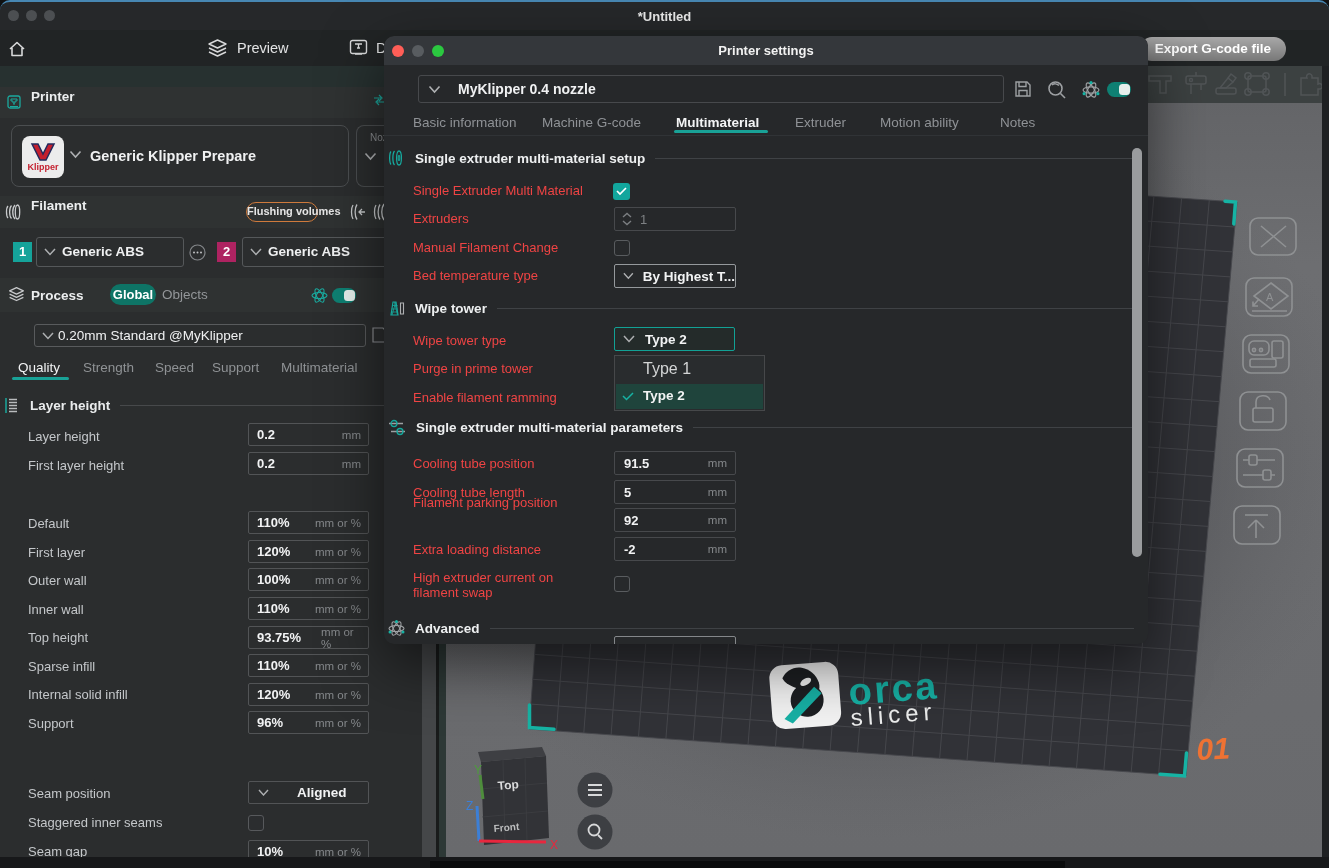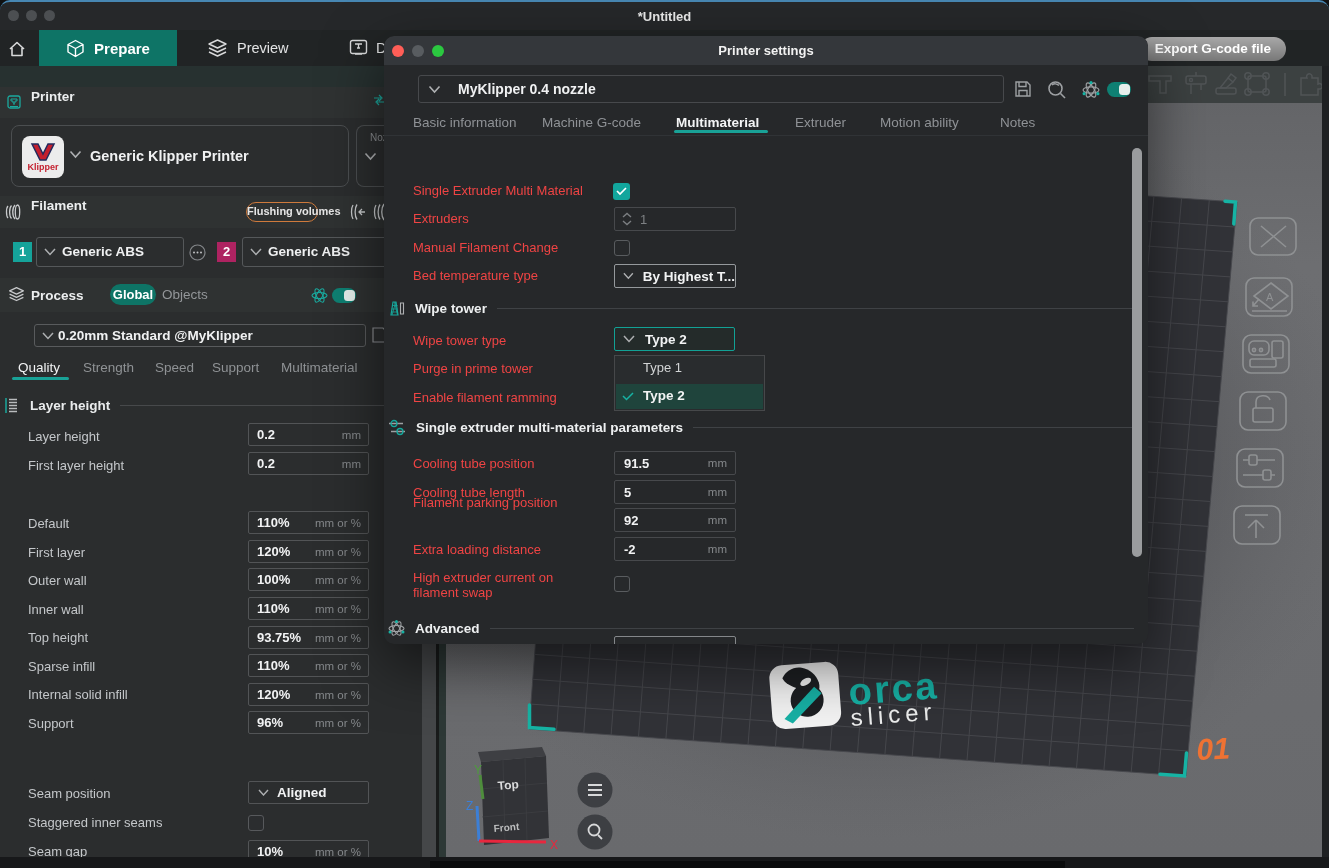--- a/index.html
+++ b/index.html
@@ -17,21 +17,21 @@
 
 #sidebar{left:0;top:66px;width:422px;height:791px;background:#2b2d2e;z-index:30;overflow:hidden;}
 #sb-scroll{left:422px;top:66px;width:14px;height:791px;background:#454749;z-index:30;}
 #sb-line{left:436px;top:66px;width:3px;height:791px;background:#191b1b;z-index:30;}
 #sb-strip{left:439px;top:66px;width:7px;height:791px;background:#2d3836;z-index:30;}
 .hdr{position:absolute;left:0;width:422px;background:#2f3232;}
 .hdr-t{font-weight:bold;color:#eceeef;font-size:13.5px;}
 .lbl{color:#c4c7ca;font-size:13px;}
 .val{font-weight:bold;color:#f2f3f4;font-size:13px;}
 .unit{color:#85888b;font-size:11.5px;}
-.inbox{position:absolute;left:248px;width:121px;height:23px;border:1px solid #525456;border-radius:2px;display:flex;align-items:center;}
+.inbox{position:absolute;left:248px;width:121px;height:23px;border:1px solid #525456;border-radius:2px;display:flex;align-items:center;gap:20px;}
 .inbox .val{padding-left:8px;flex:1;}
 .inbox .unit{padding-right:7px;}
 .sect{position:absolute;left:4px;display:flex;align-items:center;width:412px;}
 .sect .ttl{font-weight:bold;color:#e9ebec;font-size:13.5px;margin-left:11px;white-space:nowrap;}
 .sect .rule{flex:1;height:1px;background:#47494b;margin-left:10px;}
 .chk{position:absolute;width:16px;height:16px;border-radius:3px;border:1px solid #57595c;background:#2b2d2f;}
 
 #dialog{left:384px;top:36px;width:764px;height:608px;background:#26282a;border-radius:10px;box-shadow:0 20px 60px rgba(0,0,0,.55);z-index:50;overflow:hidden;}
 #dlg-title{position:absolute;left:0;top:0;width:764px;height:29px;background:#34373b;border-radius:10px 10px 0 0;text-align:center;color:#f2f2f2;font-weight:bold;font-size:13px;line-height:29px;}
 #dlg-title .dot{position:absolute;top:9px;width:12px;height:12px;border-radius:50%;}
@@ -227,26 +227,20 @@
 <div class="abs" id="titlebar">
   <div class="dot" style="left:8px"></div>
     <div class="dot" style="left:26px"></div>
     <div class="dot" style="left:44px"></div>
   <div id="title-text">*Untitled</div>
 </div>
 <div class="abs" id="tabbar">
   <svg class="abs" style="left:8px;top:10px" width="20" height="18" viewBox="0 0 20 18">
   <path d="M 2 9 L 9 2.5 L 16 9 M 4 8 L 4 15.5 L 14 15.5 L 14 8" fill="none" stroke="#d8d9da" stroke-width="1.6" stroke-linejoin="round"></path>
 </svg>
-<div class="tab" id="tab-prepare">
-  <svg width="19" height="19" viewBox="0 0 19 19" style="margin-right:9px">
-    <path d="M 9.5 1.5 L 17 5.5 L 17 13 L 9.5 17.5 L 2 13 L 2 5.5 Z M 2 5.5 L 9.5 9.5 L 17 5.5 M 9.5 9.5 L 9.5 17.5" fill="none" stroke="#fff" stroke-width="1.4" stroke-linejoin="round"></path>
-  </svg>
-  <span style="font-size:15px">Prepare</span>
-</div>
 <div class="tab" style="left:207px">
   <svg width="21" height="19" viewBox="0 0 21 19" style="margin-right:9px">
     <path d="M 10.5 1 L 19 5 L 10.5 9 L 2 5 Z" fill="none" stroke="#d8d9da" stroke-width="1.4" stroke-linejoin="round"></path>
     <path d="M 2 9 L 10.5 13 L 19 9 M 2 13 L 10.5 17 L 19 13" fill="none" stroke="#d8d9da" stroke-width="1.4" stroke-linejoin="round"></path>
   </svg>
   <span>Preview</span>
 </div>
 <div class="tab" style="left:349px">
   <svg width="19" height="18" viewBox="0 0 19 18" style="margin-right:8px">
     <rect x="1.5" y="1.5" width="16" height="13" rx="2" fill="none" stroke="#d8d9da" stroke-width="1.4"></rect>
@@ -273,21 +267,21 @@
 
 <div class="abs" style="left:11px;top:59px;width:338px;height:62px;border:1px solid #4b4e50;border-radius:8px"></div>
 <div class="abs" style="left:22px;top:70px;width:42px;height:42px;background:#ececec;border-radius:8px"></div>
 <svg class="abs" style="left:22px;top:70px" width="42" height="42" viewBox="0 0 42 42">
   <path d="M 10 8 L 16 8 L 21 18 L 26 8 L 32 8 L 24 24 L 18 24 Z" fill="#c41f2e" stroke="#232a5c" stroke-width="1.5"></path>
   <text x="21" y="34" text-anchor="middle" font-size="9" font-weight="bold" fill="#c41f2e" font-family="Liberation Sans,sans-serif">Klipper</text>
 </svg>
 <svg class="abs" style="left:69px;top:84px" width="13" height="9" viewBox="0 0 13 9">
       <path d="M 1.5 1.5 L 6.5 7 L 11.5 1.5" stroke="#aeb0b2" stroke-width="1.6" fill="none"></path>
     </svg>
-<div class="abs" style="left:90px;top:82px;font-size:14.5px;font-weight:bold;color:#f0f1f2">Generic Klipper Printer</div>
+<div class="abs" style="left:90px;top:82px;font-size:14.5px;font-weight:bold;color:#f0f1f2">Generic Klipper Prepare</div>
 <div class="abs" style="left:356px;top:59px;width:70px;height:62px;border:1px solid #4b4e50;border-radius:8px 0 0 8px;border-right:none"></div>
 <div class="abs" style="left:370px;top:66px;font-size:10px;color:#8b8e91">Noz</div>
 <svg class="abs" style="left:364px;top:86px" width="13" height="9" viewBox="0 0 13 9">
       <path d="M 1.5 1.5 L 6.5 7 L 11.5 1.5" stroke="#aeb0b2" stroke-width="1.6" fill="none"></path>
     </svg>
 
 <div class="hdr" style="top:130px;height:32px"></div>
 <svg class="abs" style="left:5px;top:138px" width="17" height="16" viewBox="0 0 17 16">
   <path d="M 3 2 C 1 4 1 12 3 14 M 6.5 1.5 C 4 4 4 12 6.5 14.5 M 10 1 C 7 4 7 12 10 15" stroke="#c8cacc" stroke-width="1.3" fill="none"></path>
   <ellipse cx="12.5" cy="8" rx="2.2" ry="7" fill="none" stroke="#c8cacc" stroke-width="1.3"></ellipse>
@@ -333,21 +327,21 @@
   <ellipse cx="8.5" cy="8.5" rx="7.5" ry="3" fill="none" stroke="#1ba99e" stroke-width="1.1" transform="rotate(60 8.5 8.5)"></ellipse>
   <ellipse cx="8.5" cy="8.5" rx="7.5" ry="3" fill="none" stroke="#1ba99e" stroke-width="1.1" transform="rotate(120 8.5 8.5)"></ellipse>
 </svg>
 <div class="abs" style="left:332px;top:222px;width:24px;height:15px;background:#0e8073;border-radius:7.5px"></div>
 <div class="abs" style="left:344px;top:224px;width:11px;height:11px;background:#e7efec;border-radius:3.5px"></div>
 
 <div class="abs" style="left:34px;top:258px;width:332px;height:23px;border:1px solid #595b5d;border-radius:3px"></div>
 <svg class="abs" style="left:42px;top:266px" width="12" height="8" viewBox="0 0 12 8">
       <path d="M 1 1 L 6 6.5 L 11 1" stroke="#aeb0b2" stroke-width="1.5" fill="none"></path>
     </svg>
-<div class="abs" style="left:58px;top:262px;font-size:13.5px;font-weight:bold;color:#f0f1f2">0.20mm Standard @MyKlipper</div>
+<div class="abs" style="left:58px;top:262px;font-size:13.5px;font-weight:normal;color:#f0f1f2">0.20mm Standard @MyKlipper</div>
 <svg class="abs" style="left:372px;top:261px" width="14" height="16" viewBox="0 0 14 16">
       <path d="M 1 1 L 11 1 L 13 3 L 13 15 L 1 15 Z" fill="none" stroke="#8b8e91" stroke-width="1.2"></path>
     </svg>
 
 <div class="abs" style="left:18px;top:294px;font-size:13.5px;font-weight:normal;color:#f2f3f4">Quality</div>
 <div class="abs" style="left:12px;top:311px;width:57px;height:3px;background:#19a297;border-radius:2px"></div>
 <div class="abs" style="left:83px;top:294px;font-size:13.5px;color:#8f9295">Strength</div>
 <div class="abs" style="left:155px;top:294px;font-size:13.5px;color:#8f9295">Speed</div>
 <div class="abs" style="left:212px;top:294px;font-size:13.5px;color:#8f9295">Support</div>
 <div class="abs" style="left:281px;top:294px;font-size:13.5px;color:#8f9295">Multimaterial</div>
@@ -465,20 +459,29 @@
 
 <div class="dtab" style="left:29px">Basic information</div>
 <div class="dtab" style="left:158px">Machine G-code</div>
 <div class="dtab" style="left:292px;color:#f3f4f5;font-weight:bold">Multimaterial</div>
 <div class="abs" style="left:290px;top:94px;width:94px;height:3px;background:#19a297;border-radius:2px"></div>
 <div class="dtab" style="left:411px">Extruder</div>
 <div class="dtab" style="left:496px">Motion ability</div>
 <div class="dtab" style="left:616px">Notes</div>
 <div class="abs" style="left:0;top:99px;width:764px;height:1px;background:#303336"></div>
 
+<div class="dsect" style="top:114px">
+  <svg width="17" height="16" viewBox="0 0 17 16">
+        <path d="M 3 1.5 C 1.2 3.5 1.2 12.5 3 14.5 M 6.5 1 C 4.3 3.5 4.3 12.5 6.5 15" stroke="#16a89d" stroke-width="1.3" fill="none"></path>
+        <ellipse cx="11" cy="8" rx="2.4" ry="7" fill="none" stroke="#16a89d" stroke-width="1.3"></ellipse>
+        <ellipse cx="11" cy="8" rx="0.8" ry="3" fill="none" stroke="#16a89d" stroke-width="1"></ellipse>
+      </svg>
+  <span class="ttl">Single extruder multi-material setup</span>
+      <span class="rule"></span>
+</div>
 <div class="dlbl" style="top:147px">Single Extruder Multi Material</div>
 <div class="abs" style="left:229px;top:147px;width:17px;height:17px;background:#12a69d;border-radius:3px"></div>
 <svg class="abs" style="left:232px;top:151px" width="11" height="9" viewBox="0 0 11 9">
       <path d="M 1 4 L 4 7 L 10 1" stroke="#fff" stroke-width="1.7" fill="none"></path>
     </svg>
 <div class="dlbl" style="top:175px">Extruders</div>
 <div class="dbox" style="top:171px">
   <svg width="10" height="14" viewBox="0 0 10 14" style="margin-left:7px">
         <path d="M 1 5 L 5 1.5 L 9 5 M 1 9 L 5 12.5 L 9 9" stroke="#7b7e81" stroke-width="1.4" fill="none"></path>
       </svg>
@@ -507,21 +510,21 @@
 <div class="abs" style="left:230px;top:291px;width:121px;height:24px;border:1px solid #12a195;border-radius:2px;background:#242b2a;display:flex;align-items:center">
   <svg width="12" height="8" viewBox="0 0 12 8" style="margin-left:8px">
         <path d="M 1 1 L 6 6.5 L 11 1" stroke="#aeb0b2" stroke-width="1.5" fill="none"></path>
       </svg>
   <span class="val" style="padding-left:10px;font-size:13.5px">Type 2</span>
 </div>
 <div class="dlbl" style="top:325px">Purge in prime tower</div>
 <div class="dlbl" style="top:354px">Enable filament ramming</div>
 
 <div class="abs" style="left:230px;top:319px;width:151px;height:56px;background:#292c2e;border:1px solid #46484a;z-index:5"></div>
-<div class="abs" style="left:259px;top:324px;font-size:13px;color:#d3d5d6;z-index:6">Type 1</div>
+<div class="abs" style="left:259px;top:324px;font-size:16px;color:#d3d5d6;z-index:6">Type 1</div>
 <div class="abs" style="left:232px;top:348px;width:147px;height:25px;background:#1f443c;z-index:6"></div>
 <svg class="abs" style="left:238px;top:356px;z-index:7" width="12" height="9" viewBox="0 0 12 9">
       <path d="M 1 4 L 4.5 7.5 L 11 1" stroke="#16b3a4" stroke-width="1.5" fill="none"></path>
     </svg>
 <div class="abs" style="left:259px;top:352px;font-size:13.5px;font-weight:bold;color:#f2f3f4;z-index:7">Type 2</div>
 
 <div class="dsect" style="top:383px">
   <svg width="18" height="17" viewBox="0 0 18 17">
         <path d="M 1 4.5 h 14 M 3 12.5 h 14" stroke="#9da0a3" stroke-width="1.3"></path>
         <rect x="3" y="1.5" width="6" height="6" rx="3" fill="none" stroke="#16a89d" stroke-width="1.3"></rect>

